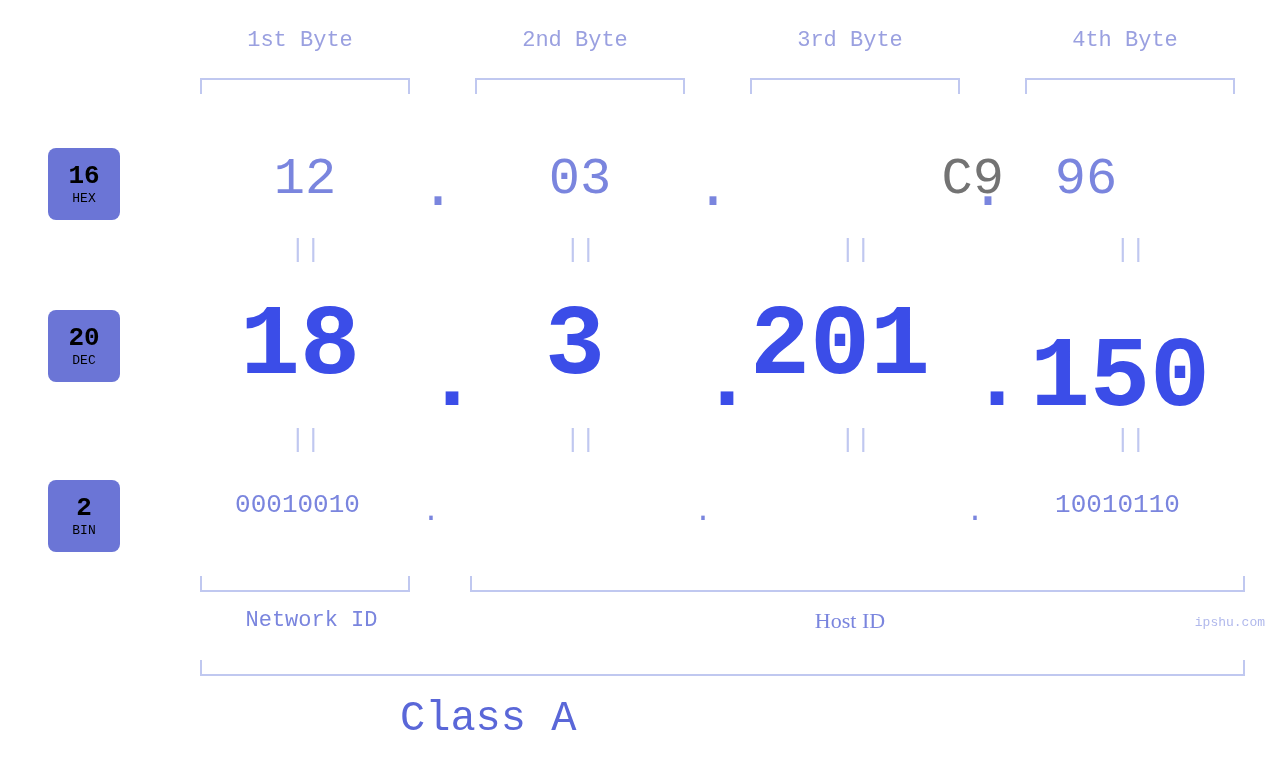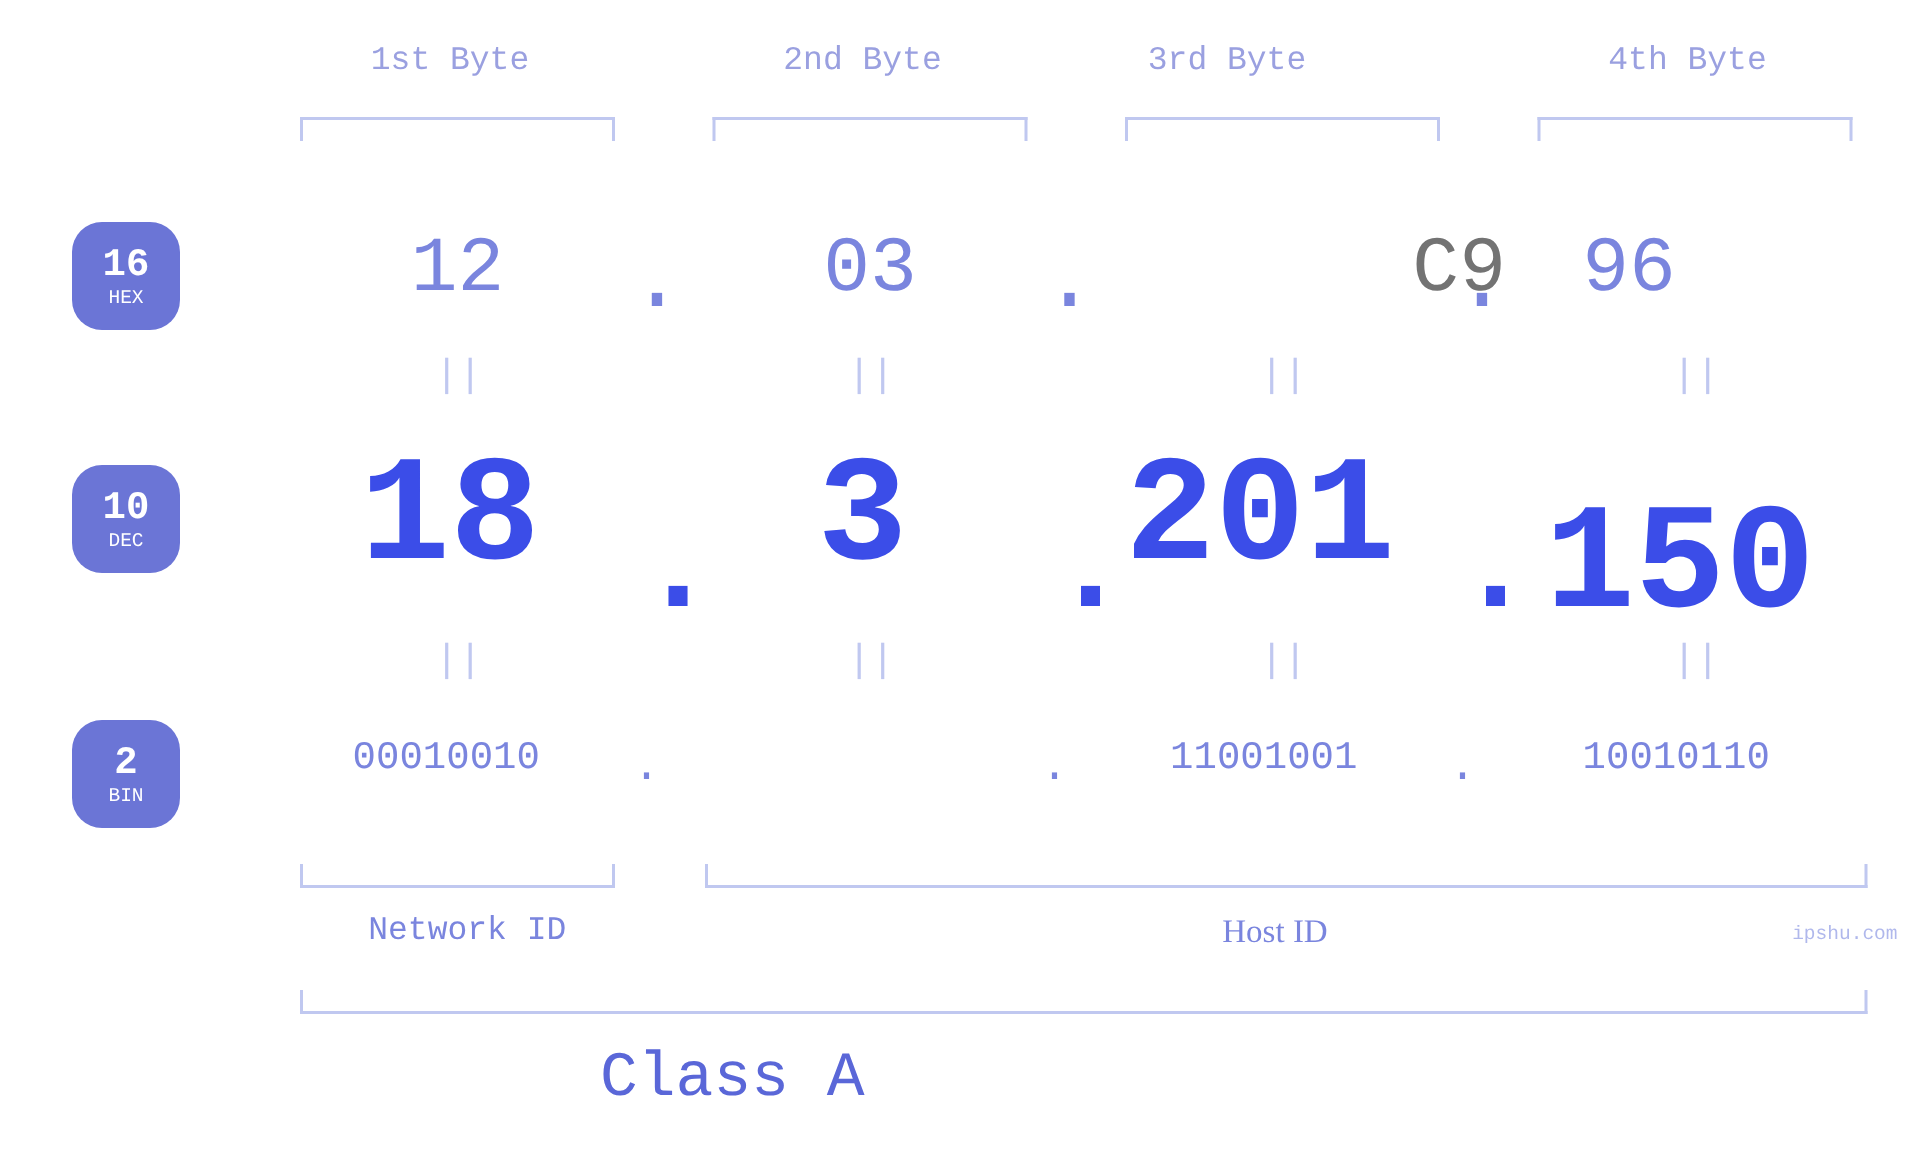--- a/index.html
+++ b/index.html
@@ -36,44 +36,44 @@
       position: absolute;
       top: 28px;
       color: #9aa0e0;
       font-size: 22px;
       text-align: center;
       font-family: 'Courier New', Courier, monospace;
       width: 210px;
     }
     .hdr-1 { left: 195px; }
     .hdr-2 { left: 470px; }
-    .hdr-3 { left: 713px; }
+    .hdr-3 { left: 745px; }
     .hdr-4 { left: 1020px; }
 
     
     
     .tbr { position: absolute; border-top: 2px solid #c0c8f0; border-left: 2px solid #c0c8f0; border-right: 2px solid #c0c8f0; }
     .tbr-1 { top: 78px; left: 200px; width: 210px; height: 16px; }
     .tbr-2 { top: 78px; left: 475px; width: 210px; height: 16px; }
     .tbr-3 { top: 78px; left: 750px; width: 210px; height: 16px; }
     .tbr-4 { top: 78px; left: 1025px; width: 210px; height: 16px; }
 
     
     .badge {
       position: absolute;
       left: 48px;
       width: 72px;
       height: 72px;
       background: #6b75d6;
-      border-radius: 20px;
+      border-radius: 8px;
       display: flex;
       flex-direction: column;
       align-items: center;
       justify-content: center;
-      color: #ffffff;
+      color: #000000;
     }
     .badge-hex { top: 148px; }
     .badge-dec { top: 310px; }
     .badge-bin { top: 480px; }
 
     .badge-num { font-size: 26px; font-weight: bold; line-height: 1.1; font-family: 'Courier New', Courier, monospace; }
     .badge-lbl { font-size: 13px; font-family: 'Courier New', Courier, monospace; }
 
     
     .v { position: absolute; font-family: 'Courier New', Courier, monospace; }
@@ -153,21 +153,21 @@
   <div class="tbr tbr-1"></div>
   <div class="tbr tbr-2"></div>
   <div class="tbr tbr-3"></div>
   <div class="tbr tbr-4"></div>
 
   <div class="badge badge-hex">
     <span class="badge-num">16</span>
     <span class="badge-lbl">HEX</span>
   </div>
   <div class="badge badge-dec">
-    <span class="badge-num">10</span>
+    <span class="badge-num">20</span>
     <span class="badge-lbl">DEC</span>
   </div>
   <div class="badge badge-bin">
     <span class="badge-num">2</span>
     <span class="badge-lbl">BIN</span>
   </div>
 
   <div class="v hex-1">12</div>
   <div class="v dot-h12">.</div>
   <div class="v hex-2">03</div>
@@ -190,21 +190,20 @@
   <div class="v dec-4">150</div>
 
   <div class="v eq-1b">||</div>
   <div class="v eq-2b">||</div>
   <div class="v eq-3b">||</div>
   <div class="v eq-4b">||</div>
 
   <div class="v bin-1">00010010</div>
   <div class="v dot-b12">.</div>
   <div class="v dot-b23">.</div>
-  <div class="v bin-3">11001001</div>
   <div class="v dot-b34">.</div>
   <div class="v bin-4">10010110</div>
 
   <div class="bbr-net"></div>
   <div class="bbr-host"></div>
 
   <div class="lbl-net">Network ID</div>
   <div class="lbl-host">Host ID</div>
 
   <div class="bbr-class"></div>

